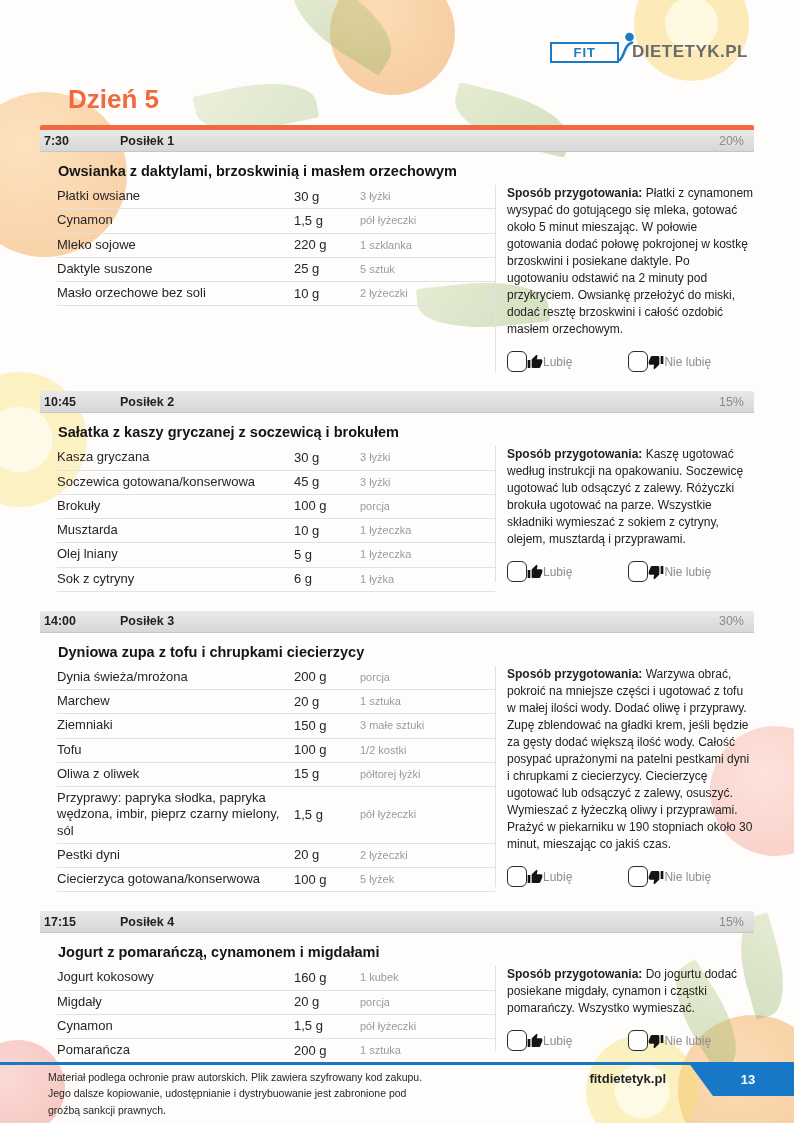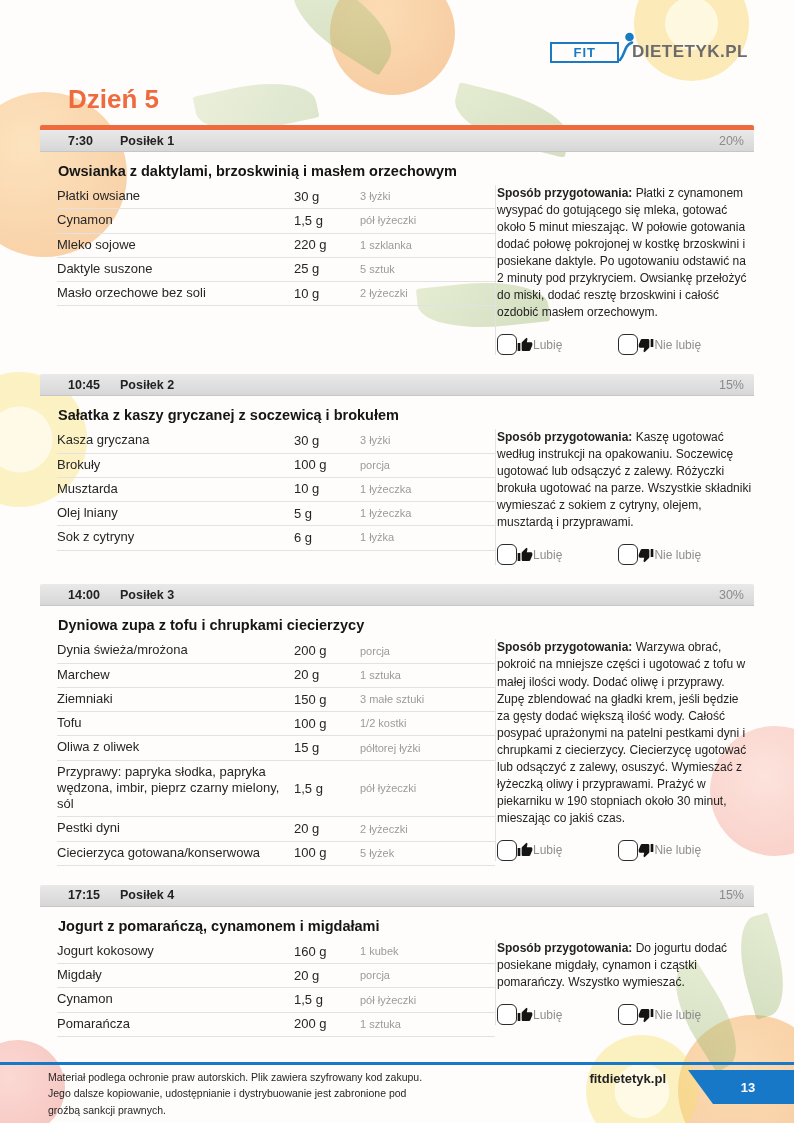--- a/index.html
+++ b/index.html
@@ -32,47 +32,47 @@
   .brand-fit { border:2px solid #1a7bc4; color:#1a7bc4; font-weight:bold; font-size:13px; letter-spacing:1px; padding:1px 21px; }
   .brand-person { margin:-6px -4px 0 -3px; }
   .brand-rest { color:#6b6b6b; font-weight:bold; font-size:17px; letter-spacing:.5px; }
 
   .day-title { color:#ef6a3d; font-size:26px; font-weight:bold; margin:0 0 10px 28px; }
 
   
   .meal { margin-bottom:19px; }
   .meal-header { display:flex; align-items:center; height:22px; background:linear-gradient(#e9e9e9,#d7d7d7); border-bottom:1px solid #c6c6c6; border-radius:2px 2px 0 0; font-size:12.5px; font-weight:bold; color:#222; }
   .meal:first-child .meal-header { border-top:5px solid #ef6a3d; height:27px; }
-  .meal-time { width:58px; padding-left:28px; }
+  .meal-time { width:58px; padding-left:4px; }
   .meal-name { padding-left:22px; }
   .meal-percent { margin-left:auto; padding-right:10px; color:#8a8a8a; font-weight:normal; }
 
   .meal-title { font-size:14.5px; font-weight:bold; color:#151515; margin:11px 0 3px 18px; }
 
   .meal-body { display:flex; align-items:flex-start; margin:6px 0 0 17px; }
   table.ingredients { width:438px; border-collapse:collapse; }
   table.ingredients td { border-bottom:1px solid #e2e2e2; padding:3px 2px 4px 0; vertical-align:middle; }
   td.ing-name   { width:237px; font-size:13px; color:#262626; line-height:1.25; }
   td.ing-amount { width:66px; font-size:13px; color:#262626; }
   td.ing-measure{ font-size:11px; color:#9b9b9b; padding-left:24px; }
 
-  .prep-col { width:259px; border-left:1px solid #e2e2e2; padding-left:1px; margin-left:0; }
+  .prep-col { width:259px; border-left:1px solid #e2e2e2; padding-left:11px; margin-left:0; }
   .prep-text { font-size:12px; line-height:1.42; color:#222; }
   .prep-text b::after { content:": "; }
 
   .like-row { display:flex; gap:56px; margin-top:13px; align-items:center; }
   .like-group { display:flex; align-items:center; cursor:pointer; }
   .like-box { width:20px; height:21px; border:1.5px solid #2a2a2a; border-radius:6px; background:#fff; }
   .like-label { font-size:12px; color:#8e8e8e; }
   .thumb svg { display:block; }
 
   
   .footer { position:absolute; z-index:2; left:0; right:0; top:1062px; height:45px; }
   .footer-rule { position:absolute; top:0; left:0; right:0; height:3px; background:#1878c8; }
-  .footer-badge { position:absolute; top:8px; right:0; width:106px; height:34px; background:#1878c8; clip-path:polygon(0 0,100% 0,100% 100%,25px 100%); color:#fff; font-size:13px; font-weight:bold; display:flex; align-items:center; justify-content:center; padding-left:14px; }
+  .footer-badge { position:absolute; top:0; right:0; width:106px; height:34px; background:#1878c8; clip-path:polygon(0 0,100% 0,100% 100%,25px 100%); color:#fff; font-size:13px; font-weight:bold; display:flex; align-items:center; justify-content:center; padding-left:14px; }
   .footer-site { position:absolute; top:9px; right:128px; font-size:13px; font-weight:600; color:#222; }
   .footer-disclaimer { position:absolute; top:7px; left:48px; width:392px; font-size:10.5px; line-height:1.55; color:#262626; }
 </style>
 </head>
 <body>
 
 <div class="page">
 
   <div class="deco circle d-orange-tl"></div>
   <div class="deco circle d-lemon-l"></div>
@@ -180,20 +180,25 @@
     <h2 class="meal-title">Sałatka z kaszy gryczanej z soczewicą i brokułem</h2>
     <div class="meal-body">
       <table class="ingredients">
         <tbody>
   <tr>
     <td class="ing-name">Kasza gryczana</td>
     <td class="ing-amount">30 g</td>
     <td class="ing-measure">3 łyżki</td>
   </tr>
 
+  <tr>
+    <td class="ing-name">Soczewica gotowana/konserwowa</td>
+    <td class="ing-amount">45 g</td>
+    <td class="ing-measure">3 łyżki</td>
+  </tr>
 
   <tr>
     <td class="ing-name">Brokuły</td>
     <td class="ing-amount">100 g</td>
     <td class="ing-measure">porcja</td>
   </tr>
 
   <tr>
     <td class="ing-name">Musztarda</td>
     <td class="ing-amount">10 g</td>

